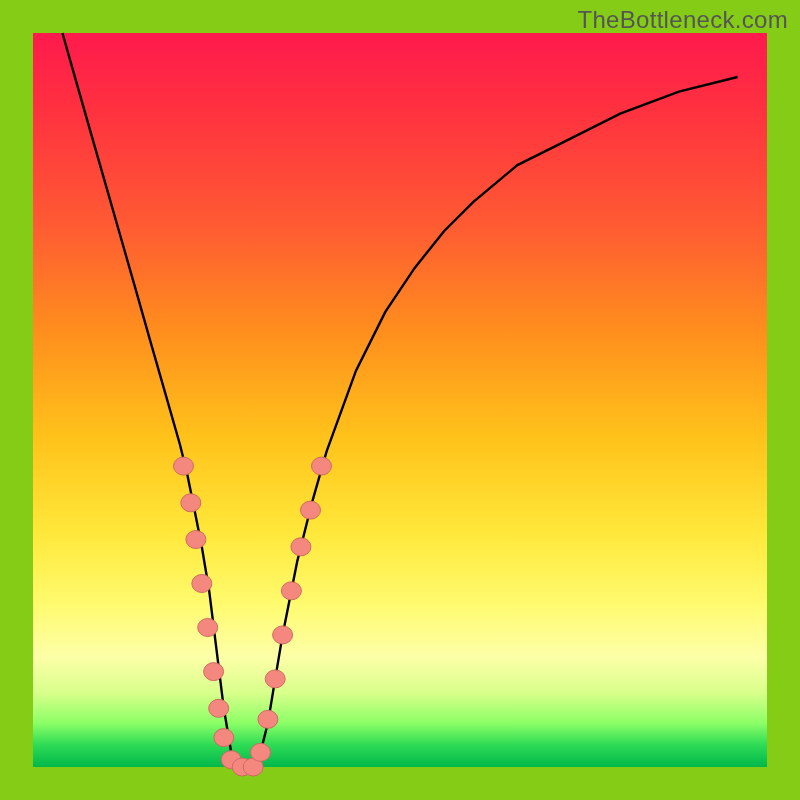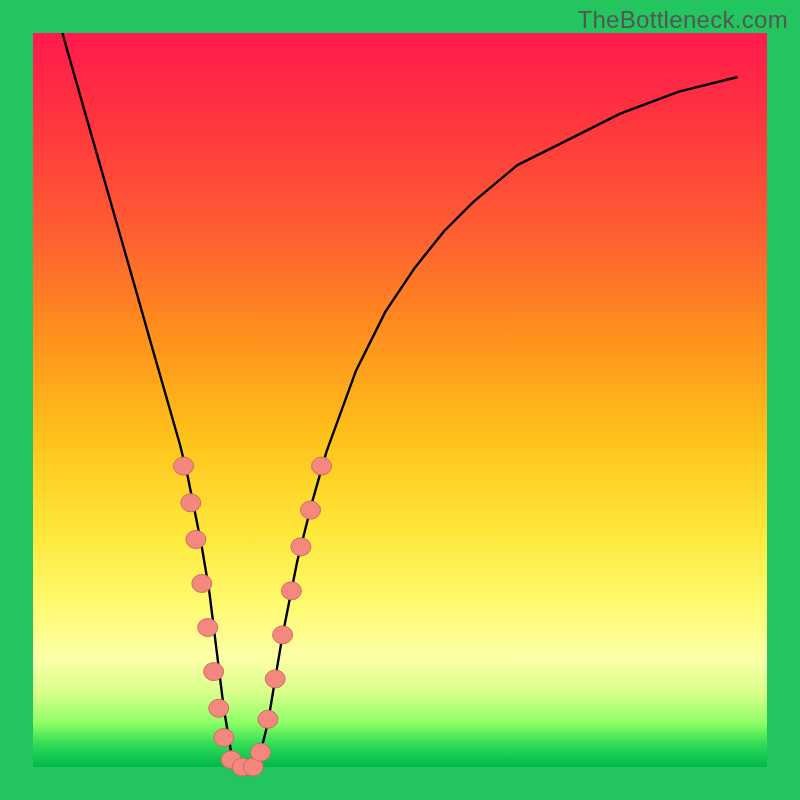--- a/index.html
+++ b/index.html
@@ -10,21 +10,21 @@
     overflow: hidden;
     background: #000;
     font-family: Arial, Helvetica, sans-serif;
   }
   .frame {
     position: absolute;
     left: 0;
     top: 0;
     width: 800px;
     height: 800px;
-    background: #22c55e;
+    background: #84cc16;
   }
   .plot {
     position: absolute;
     left: 33px;
     top: 33px;
     width: 734px;
     height: 734px;
     
     background: linear-gradient(to bottom,
       #ff1a4d 0%,

